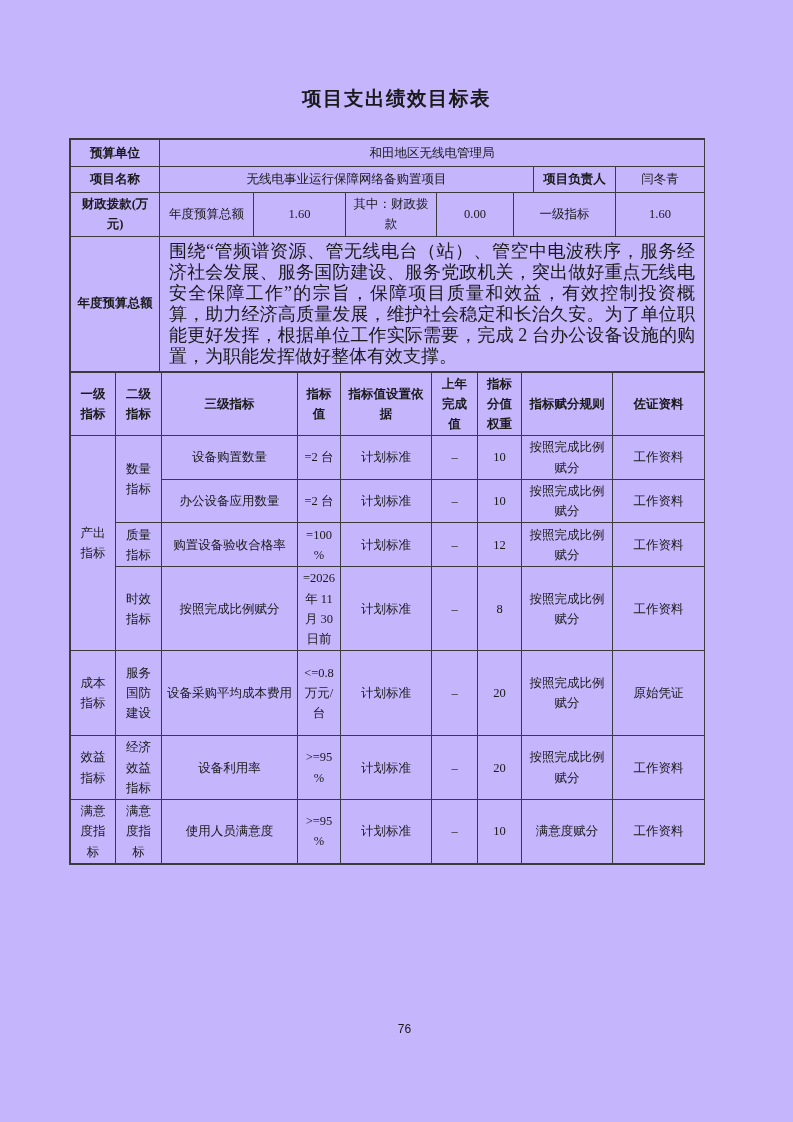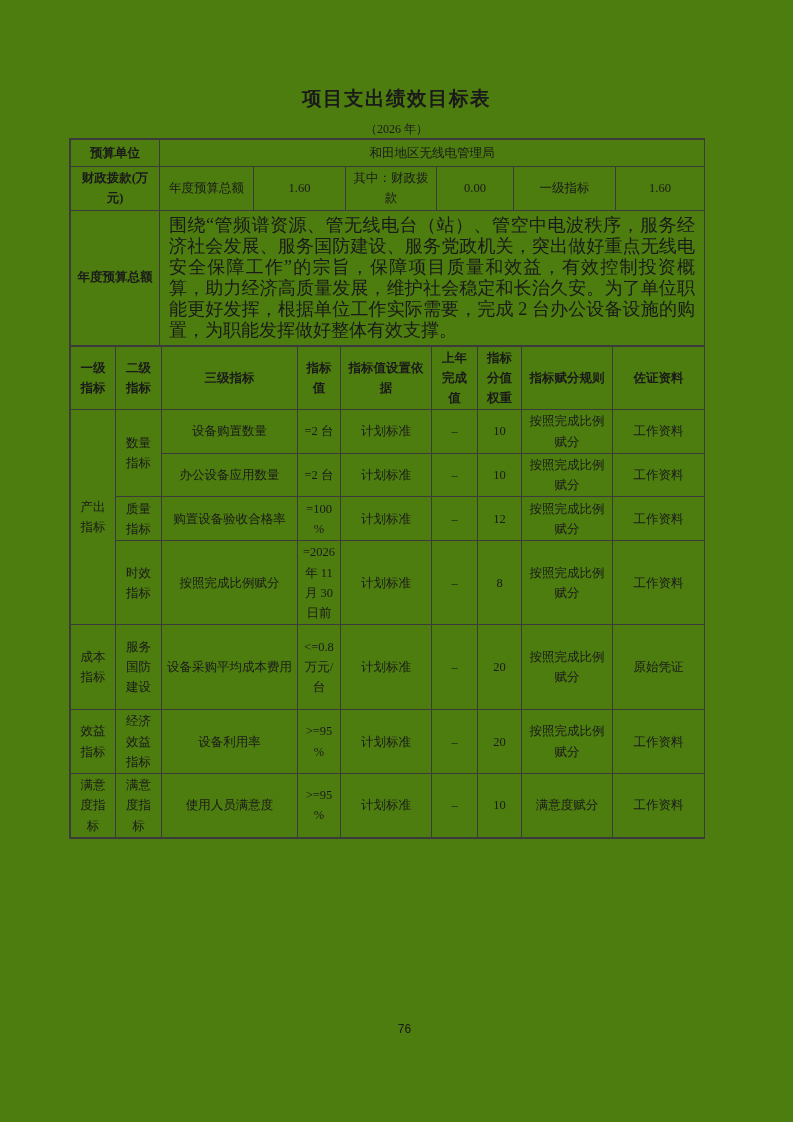--- a/index.html
+++ b/index.html
@@ -6,21 +6,21 @@
   html, body { background: #ffffff; }
   body {
     font-family: "Liberation Serif", "DejaVu Serif", serif;
     color: #1a1a1a;
   }
   .page {
     position: relative;
     width: 793px;
     height: 1122px;
     margin: 0 auto;
-    background: #4d7c0f;
+    background: #c4b5fd;
     overflow: hidden;
   }
   .doc-title {
     position: absolute;
     top: 85px;
     left: 0;
     width: 100%;
     text-align: center;
     font-size: 19.5px;
     font-weight: bold;
@@ -76,39 +76,44 @@
     font-size: 12px;
     font-family: "Liberation Sans", "DejaVu Sans", sans-serif;
   }
 </style>
 </head>
 <body>
 
 <div class="page">
 
   <div class="doc-title">项目支出绩效目标表</div>
-  <div class="doc-subtitle">（2026 年）</div>
 
   <div class="tables-wrap">
 
     <table>
       <colgroup>
         <col style="width:89px">
           <col style="width:94px">
           <col style="width:92px">
           <col style="width:91px">
         <col style="width:77px">
           <col style="width:20px">
           <col style="width:82px">
           <col style="width:89px">
       </colgroup>
       <tbody>
           <tr style="height:27px">
         <td class="b">预算单位</td>
         <td colspan="7">和田地区无线电管理局</td>
+      </tr>
+      <tr style="height:26px">
+        <td class="b">项目名称</td>
+        <td colspan="5">无线电事业运行保障网络备购置项目</td>
+        <td class="b">项目负责人</td>
+        <td>闫冬青</td>
       </tr>
       <tr style="height:43px">
         <td class="b">财政拨款(万元)</td>
         <td>年度预算总额</td>
         <td>1.60</td>
         <td>其中：财政拨款</td>
         <td>0.00</td>
         <td colspan="2">一级指标</td>
         <td>1.60</td>
       </tr>

